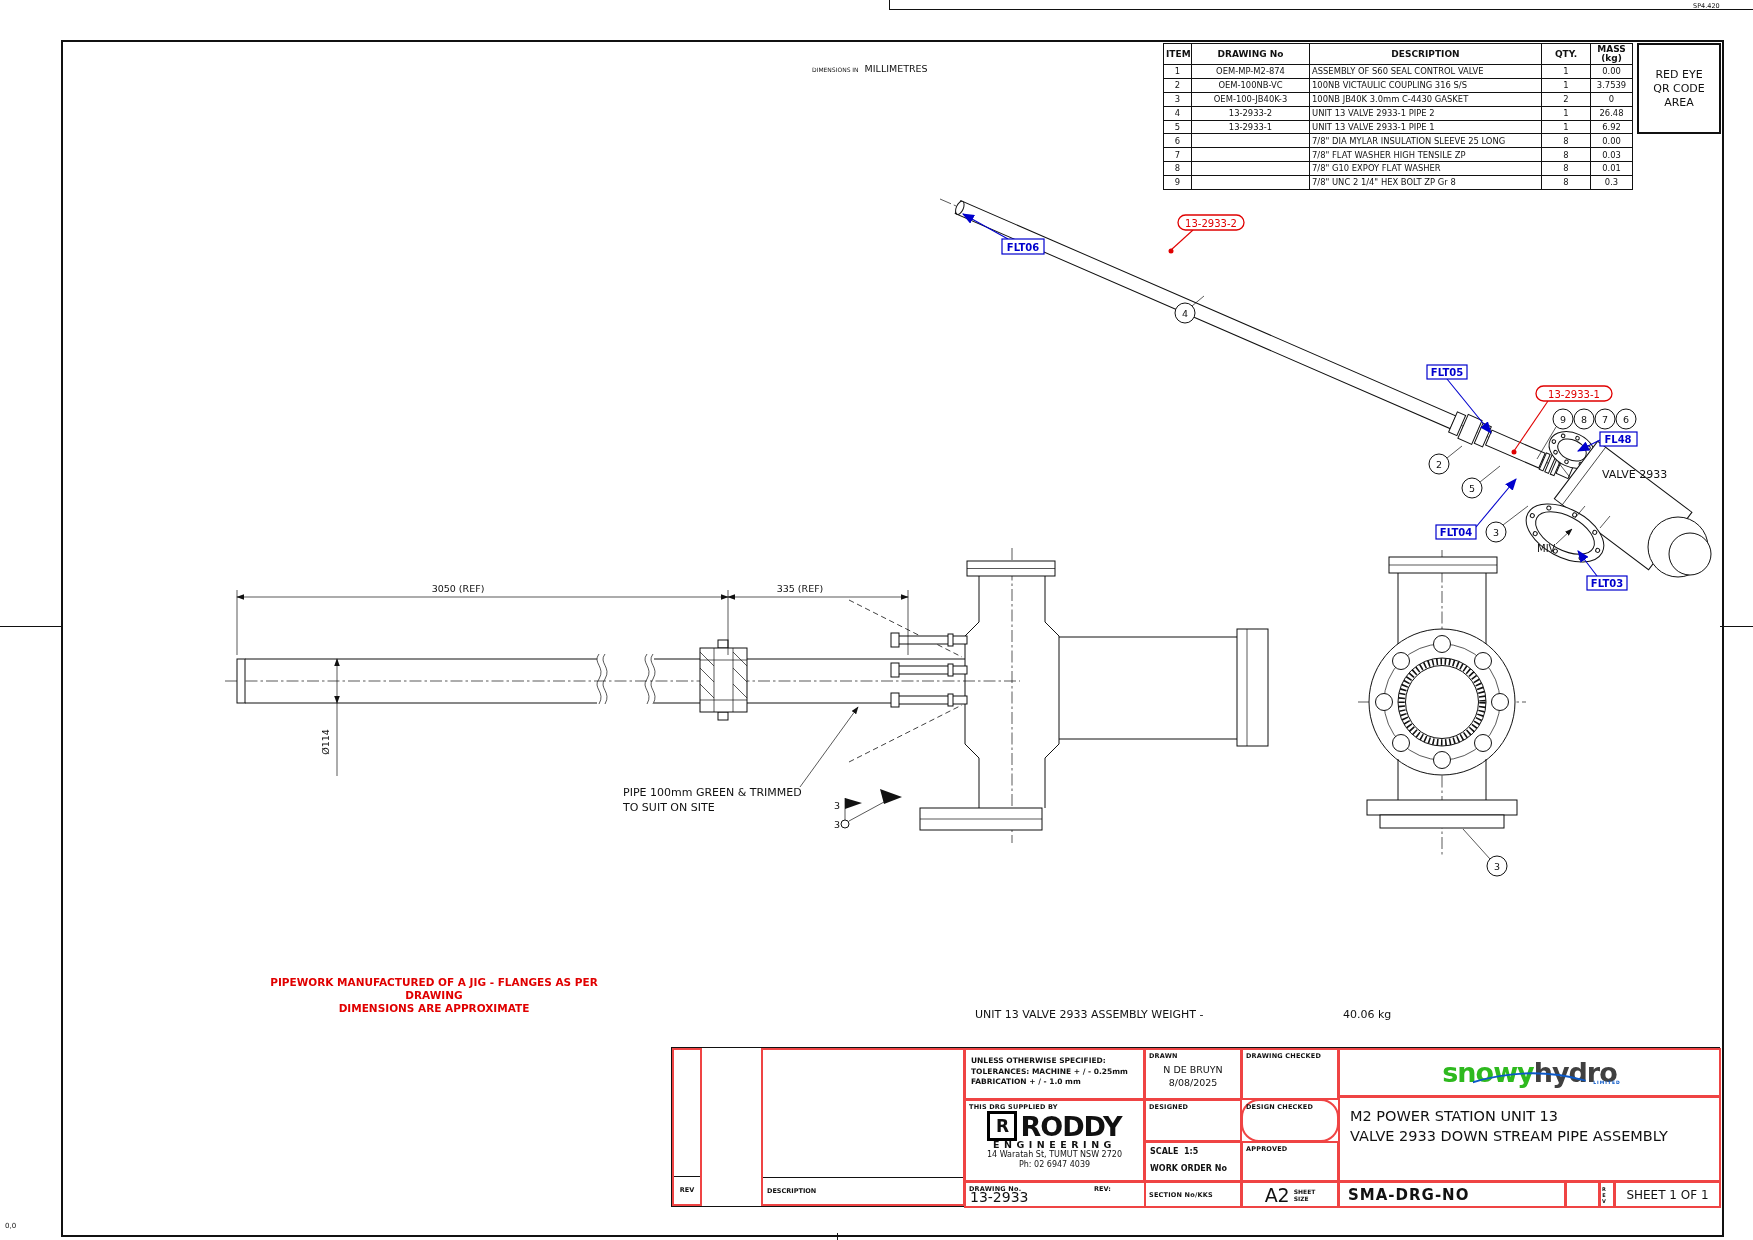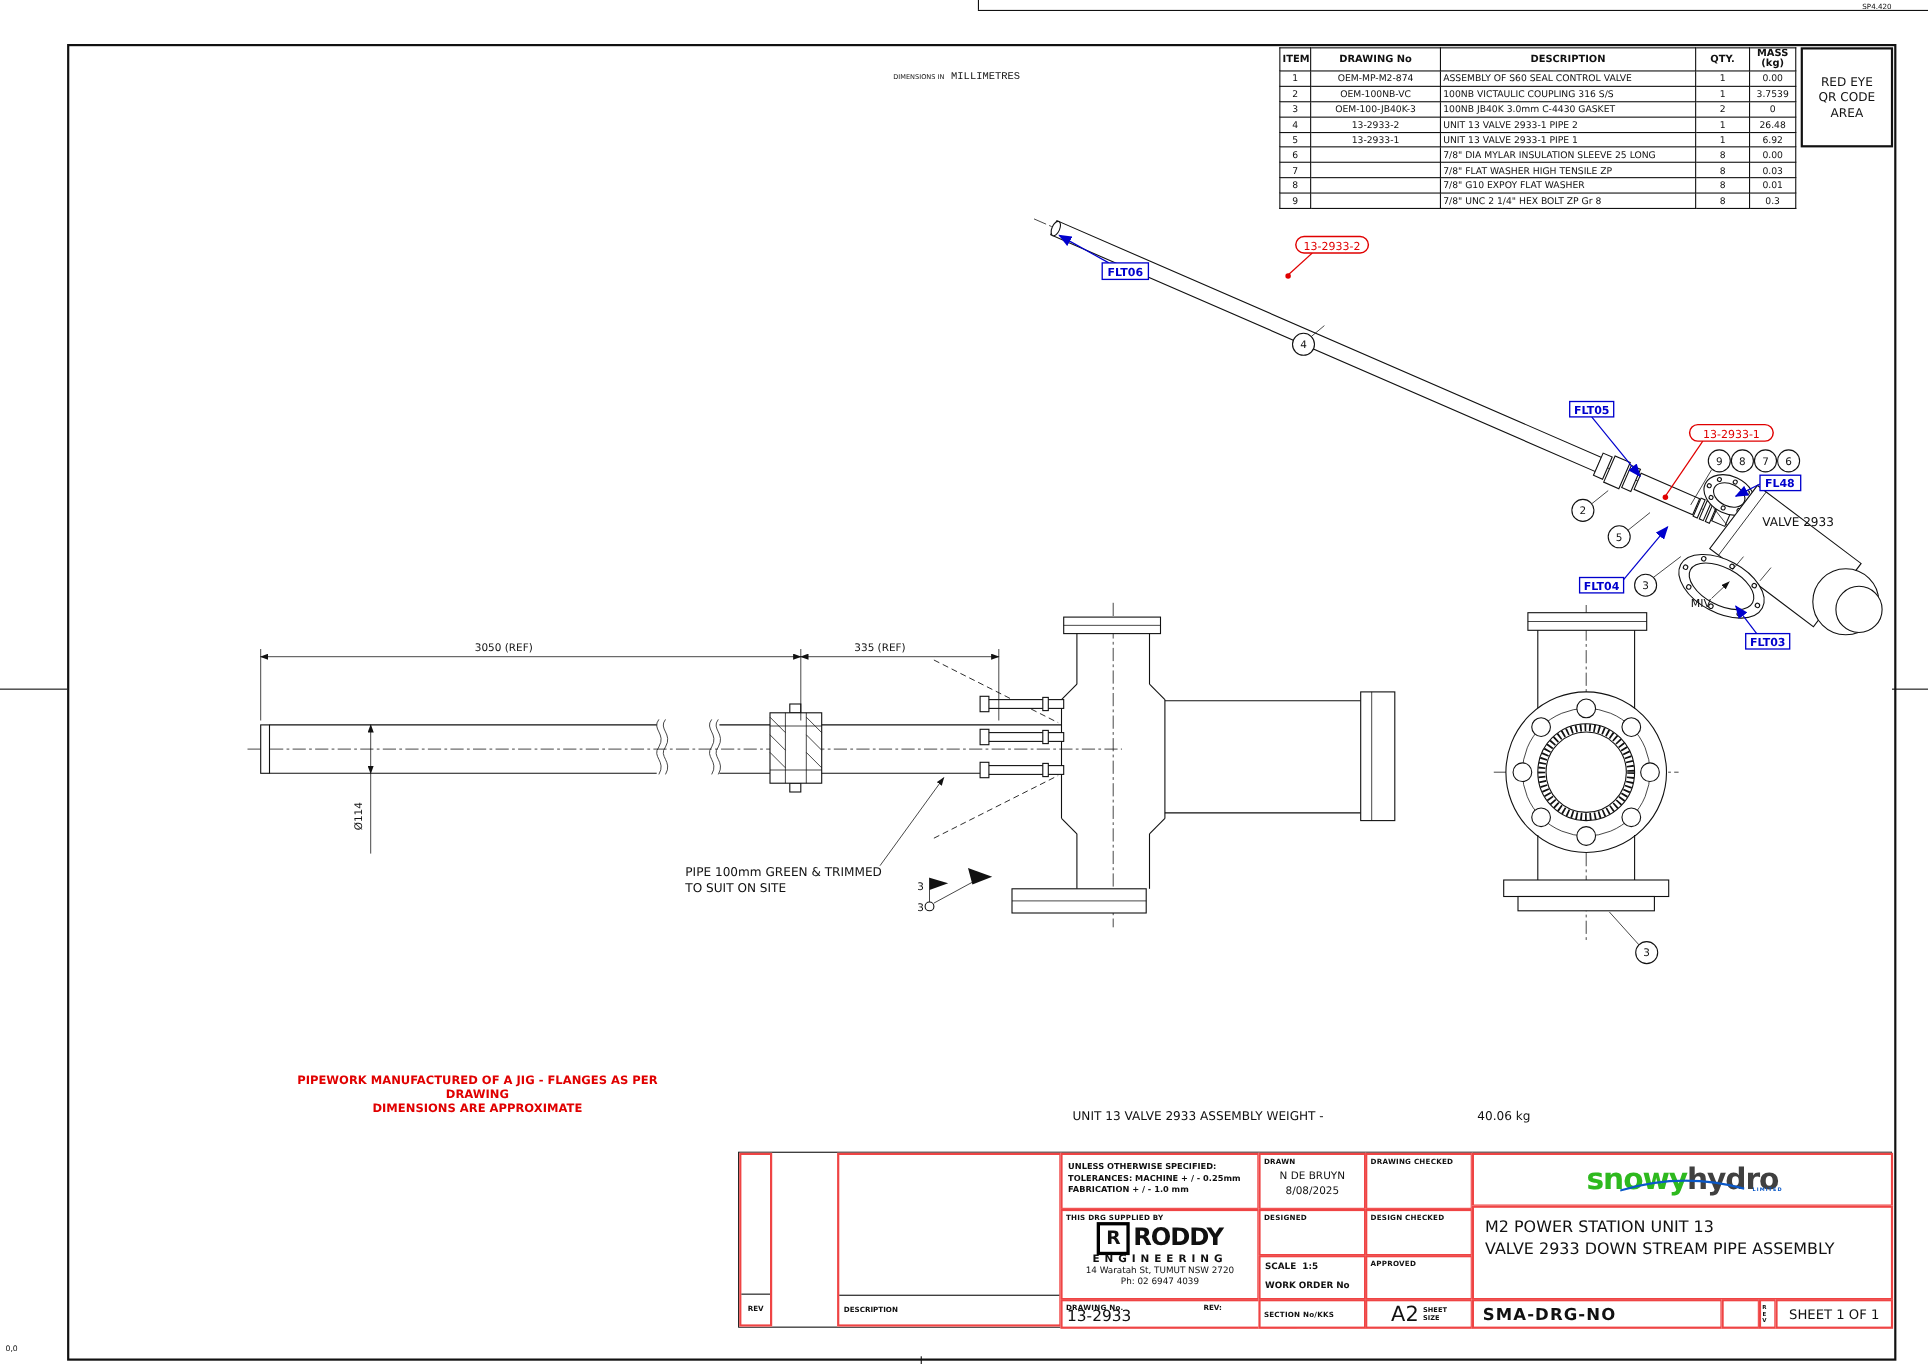--- a/index.html
+++ b/index.html
@@ -6,21 +6,21 @@
   #sheet{position:relative;width:1753px;height:1240px;background:#fff;overflow:hidden;
          font-family:"DejaVu Sans","Liberation Sans",sans-serif;color:#111;}
   
   .frame{position:absolute;left:61px;top:40px;width:1659px;height:1193px;border:2px solid #111;}
   .hline{position:absolute;background:#111;height:1px;}
   .vline{position:absolute;background:#111;width:1px;}
   .tiny{position:absolute;font-size:6.5px;color:#111;}
   
   .dimsnote{position:absolute;left:812px;top:57px;white-space:nowrap;}
   .dimsnote .sm{font-size:6px;}
-  .dimsnote .lg{font-size:9.5px;margin-left:6px;font-family:Liberation Mono, monospace;}
+  .dimsnote .lg{font-size:9.5px;margin-left:6px;}
   
   .rednote{position:absolute;left:248px;top:976px;width:372px;text-align:center;
            color:#e00000;font-weight:bold;font-size:10.5px;line-height:13px;}
   .weightlabel{position:absolute;left:975px;top:1008px;font-size:11px;}
   .weightvalue{position:absolute;left:1343px;top:1008px;font-size:11px;}
   
   table.bom{position:absolute;left:1163px;top:43px;width:469px;border-collapse:collapse;
             table-layout:fixed;border:1.5px solid #111;background:#fff;}
   table.bom th,table.bom td{border:1px solid #111;padding:0 2px;line-height:1;
             overflow:hidden;white-space:nowrap;font-size:8.4px;height:12.9px;}
@@ -38,21 +38,21 @@
   .colfoot{position:absolute;bottom:0;left:0;right:0;height:27px;border-top:1px solid #111;
            display:flex;flex-direction:column;align-items:center;justify-content:center;
            font-size:6.5px;font-weight:bold;line-height:7px;}
   .colfoot.left{align-items:flex-start;padding-left:4px;box-sizing:border-box;}
   .tol{padding:6px 0 0 5px;font-size:7.5px;font-weight:600;line-height:10.5px;white-space:nowrap;}
   .drawncontent{margin-top:13px;text-align:center;font-size:9.5px;line-height:13px;}
   .suppliedwrap{text-align:center;}
   .roddyrow{display:flex;align-items:center;justify-content:center;margin-top:10px;}
   .roddymark{width:24px;height:24px;border:3.5px solid #000;display:flex;align-items:center;
              justify-content:center;font-size:17px;font-weight:900;margin-right:3px;}
-  .roddyname{font-size:22px;font-weight:900;letter-spacing:-1px;line-height:1;}
+  .roddyname{font-size:27px;font-weight:900;letter-spacing:-1px;line-height:1;}
   .roddysub{font-size:9.5px;font-weight:800;letter-spacing:4.5px;margin-top:-2px;}
   .roddyaddr{font-size:8px;line-height:10px;}
   .scaleline{margin:4px 0 0 4px;font-size:8px;font-weight:bold;}
   .dno{position:absolute;left:4px;bottom:1px;font-size:14px;}
   .revcolon{position:absolute;left:128px;top:2px;font-size:6.5px;font-weight:bold;}
   .a2wrap{display:flex;align-items:center;justify-content:center;height:100%;}
   .a2{font-size:19px;font-weight:400;}
   .a2side{font-size:6px;font-weight:bold;line-height:7px;margin-left:4px;text-align:left;}
   .brandwrap{position:relative;display:flex;align-items:center;justify-content:center;height:100%;}
   .brandtext{position:relative;font-size:27px;font-weight:800;letter-spacing:-1px;line-height:1;}
@@ -510,21 +510,21 @@
           </div>
         <div class="roddyname">RODDY</div>
       </div>
       <div class="roddysub">ENGINEERING</div>
       <div class="roddyaddr">14 Waratah St, TUMUT NSW 2720</div>
       <div class="roddyaddr">Ph: 02 6947 4039</div>
     </div>
     <div class="cell" style="left:472px;top:51px;width:98px;height:43px;">
       <span class="celllabel">DESIGNED</span>
     </div>
-    <div class="cell" style="left:569px;top:51px;width:98px;height:43px;">
+    <div class="cell" style="left:569px;top:51px;width:98px;height:43px;border-radius:18px;">
       <span class="celllabel">DESIGN CHECKED</span>
     </div>
 
     <div class="cell" style="left:472px;top:93px;width:98px;height:41px;">
       <div class="scaleline"><span>SCALE</span>&nbsp;&nbsp;<span>1:5</span></div>
       <div class="scaleline" style="margin-top:8px;">WORK ORDER No</div>
     </div>
     <div class="cell" style="left:569px;top:93px;width:98px;height:41px;">
       <span class="celllabel">APPROVED</span>
     </div>

